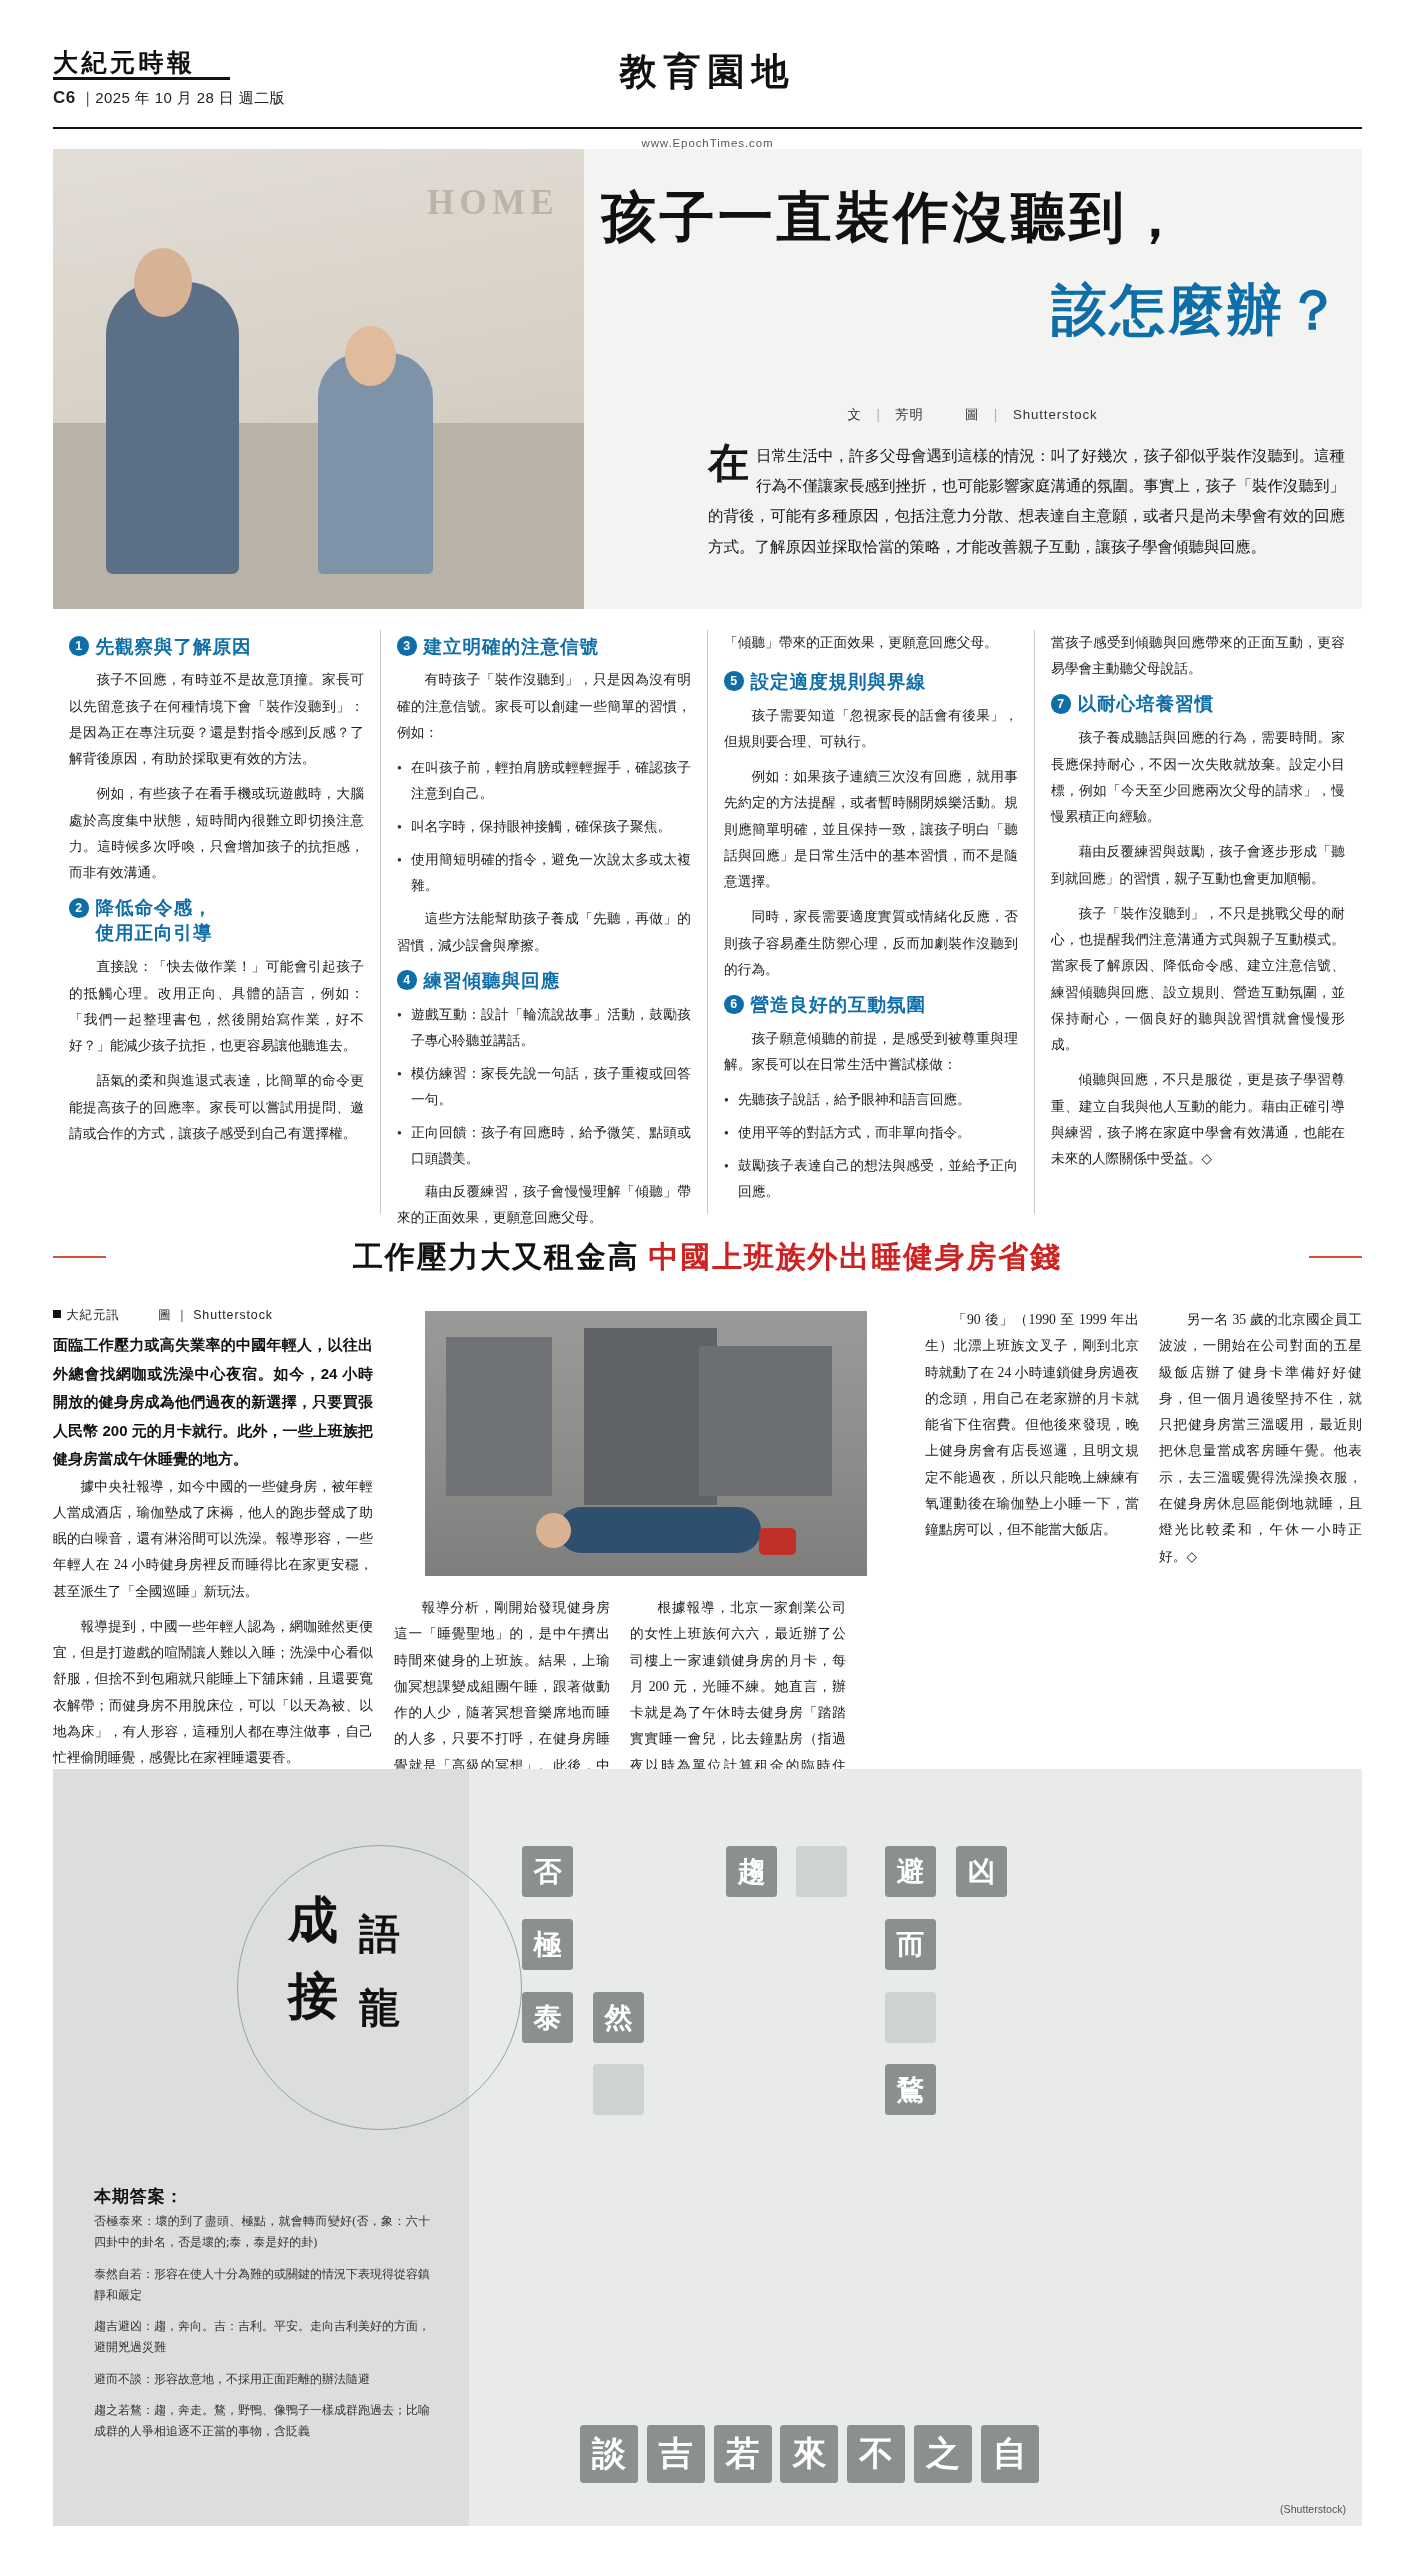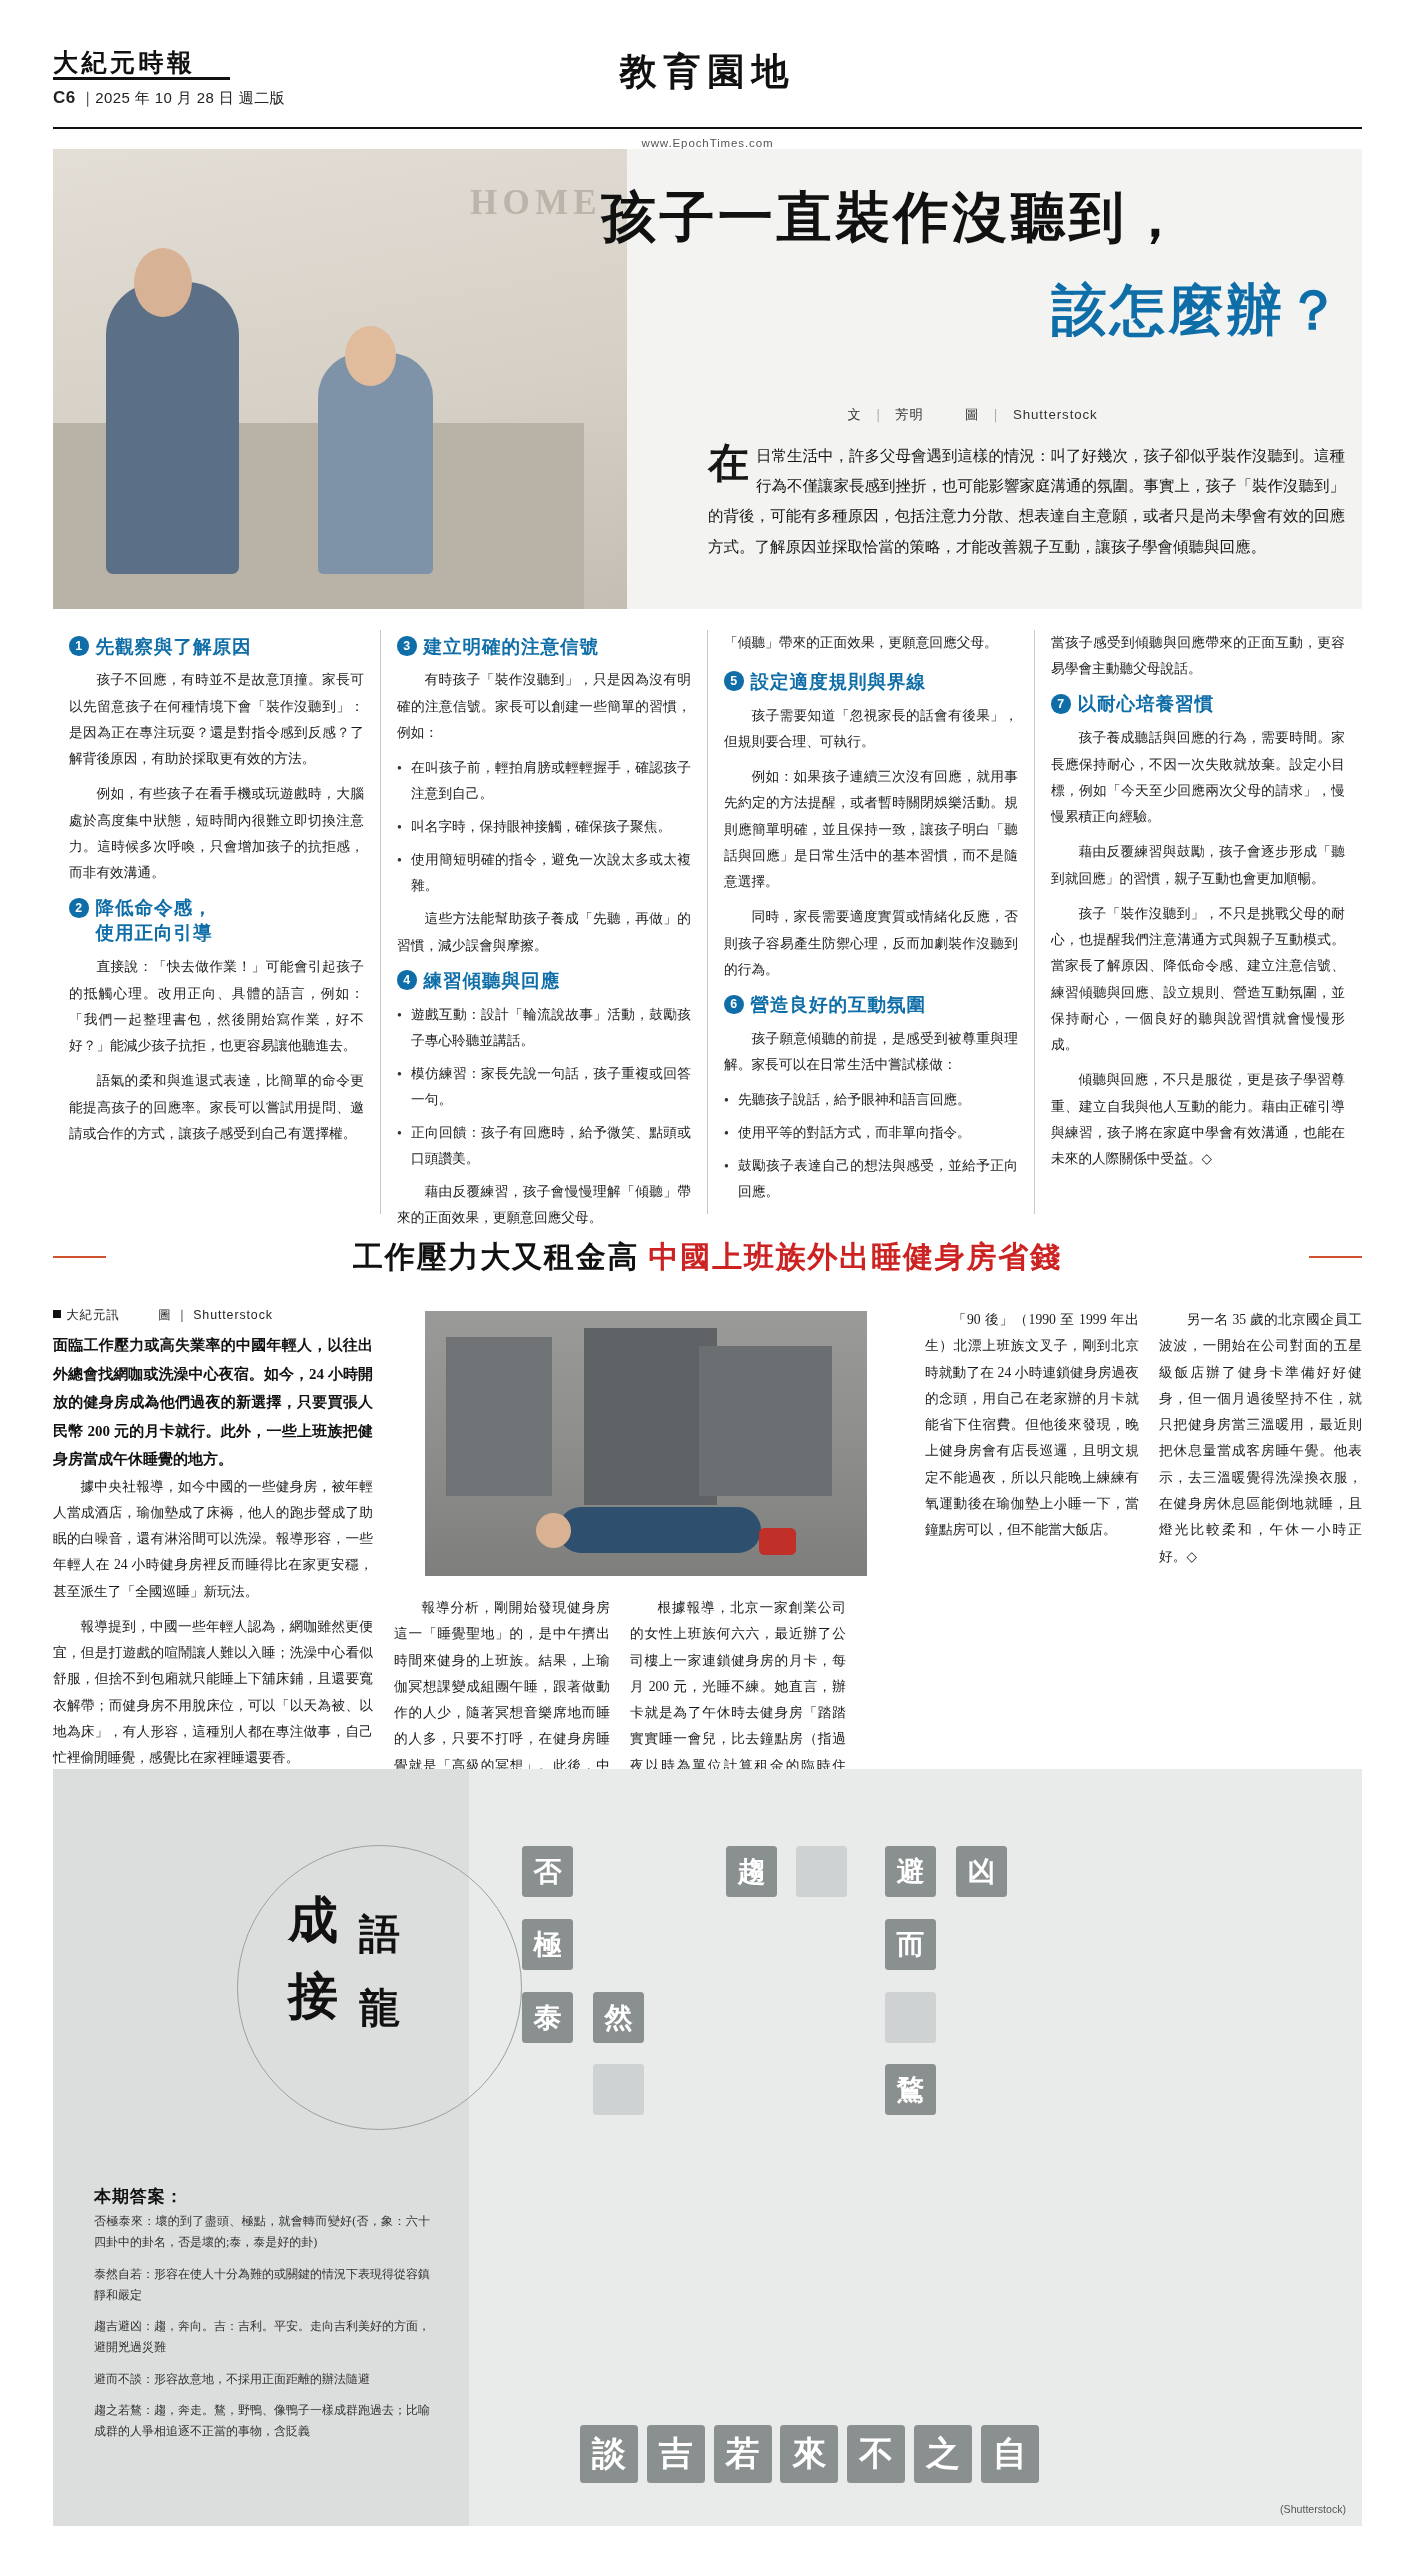--- a/index.html
+++ b/index.html
@@ -10,21 +10,21 @@
   .masthead{position:absolute;left:53px;top:42px;width:1309px;height:85px;border-bottom:2.7px solid #111;}
   .logo{position:absolute;left:0;top:3.5px;font-family:"Liberation Serif","DejaVu Serif",serif;font-weight:bold;font-size:25px;letter-spacing:3.5px;color:#111;}
   .logo-rule{position:absolute;left:0;top:35px;width:177px;height:2.7px;background:#111;}
   .issue{position:absolute;left:0;top:46px;font-size:15px;color:#222;letter-spacing:0.4px;}
   .issue .cno{font-weight:bold;font-size:17px;}
   .sec-title{position:absolute;left:0;top:5.3px;width:1309px;text-align:center;font-family:"Liberation Serif","DejaVu Serif",serif;font-size:37px;font-weight:bold;letter-spacing:7px;color:#111;}
   .sec-url{position:absolute;left:0;top:55px;width:1309px;text-align:center;font-size:11.5px;color:#555;letter-spacing:0.9px;margin-top:40px;}
 
   
   .feature{position:absolute;left:53px;top:149px;width:1309px;height:460px;background:#f3f3f1;}
-  .feature-photo{position:absolute;left:0;top:0;width:574px;height:460px;overflow:hidden;background:#cfc9c0;}
+  .feature-photo{position:absolute;left:0;top:0;width:531px;height:460px;overflow:hidden;background:#cfc9c0;}
   .headline-wrap{position:absolute;left:548px;top:35px;width:743px;}
   .headline1{font-family:"Liberation Serif","DejaVu Serif",serif;font-size:55px;font-weight:bold;letter-spacing:3.5px;color:#111;line-height:1.25;}
   .headline2{font-family:"Liberation Serif","DejaVu Serif",serif;font-size:55px;font-weight:bold;letter-spacing:3.5px;color:#0f6ea8;text-align:right;line-height:1.3;margin-top:22px;}
   .byline{position:absolute;left:548px;top:257px;width:743px;text-align:center;font-size:13.3px;color:#333;letter-spacing:0.9px;}
   .byline .sep{display:inline-block;margin:0 5.3px;color:#999;}
   .lede{position:absolute;left:655px;top:292px;width:637px;font-family:"Liberation Serif","DejaVu Serif",serif;font-size:15.5px;line-height:1.95;color:#161616;text-align:justify;}
   .drop{float:left;font-size:41px;line-height:41px;font-weight:bold;margin:1.8px 7px 0 0;font-family:"Liberation Serif","DejaVu Serif",serif;}
 
   
   .bodygrid{position:absolute;left:53px;top:630px;width:1309px;height:584px;display:flex;gap:0;}
@@ -44,21 +44,21 @@
   .band .ln.l{left:0;width:53px;}
   .band .ln.r{right:0;width:53px;}
   .band-title{position:absolute;left:0;top:0;width:1309px;text-align:center;font-family:"Liberation Serif","DejaVu Serif",serif;font-size:30px;font-weight:bold;letter-spacing:1.8px;line-height:57px;}
   .band-title .blk{color:#111;}
   .band-title .red{color:#cc2222;}
 
   
   .art2{position:absolute;left:53px;top:1284px;width:1309px;height:460px;}
   .a2-credit{font-size:12.4px;color:#222;margin-bottom:7px;letter-spacing:0.9px;}
   .a2-credit .sq{display:inline-block;width:8px;height:8px;background:#111;margin-right:5.3px;vertical-align:0.9px;}
-  .a2-lead{font-family:Liberation Serif, serif;font-size:15px;line-height:1.9;font-weight:bold;color:#111;text-align:justify;}
+  .a2-lead{font-family:Liberation Sans, sans-serif;font-size:15px;line-height:1.9;font-weight:bold;color:#111;text-align:justify;}
   .a2-photo{position:absolute;left:372px;top:26.5px;width:442px;height:265px;background:#8d8d8d;overflow:hidden;}
   .a2c{position:absolute;top:23px;width:320px;}
   .a2c.c1{left:0;}
   .a2p{font-family:"Liberation Serif","DejaVu Serif",serif;font-size:13.7px;line-height:1.92;text-align:justify;margin:0 0 8.8px 0;text-indent:2em;}
   .a2-col-right{position:absolute;left:872px;top:23px;width:214px;}
   .a2-col-right2{position:absolute;left:1106px;top:23px;width:203px;}
   .a2-col-mid{position:absolute;left:341px;top:311px;width:216px;}
   .a2-col-mid2{position:absolute;left:577px;top:311px;width:216px;}
 
   

